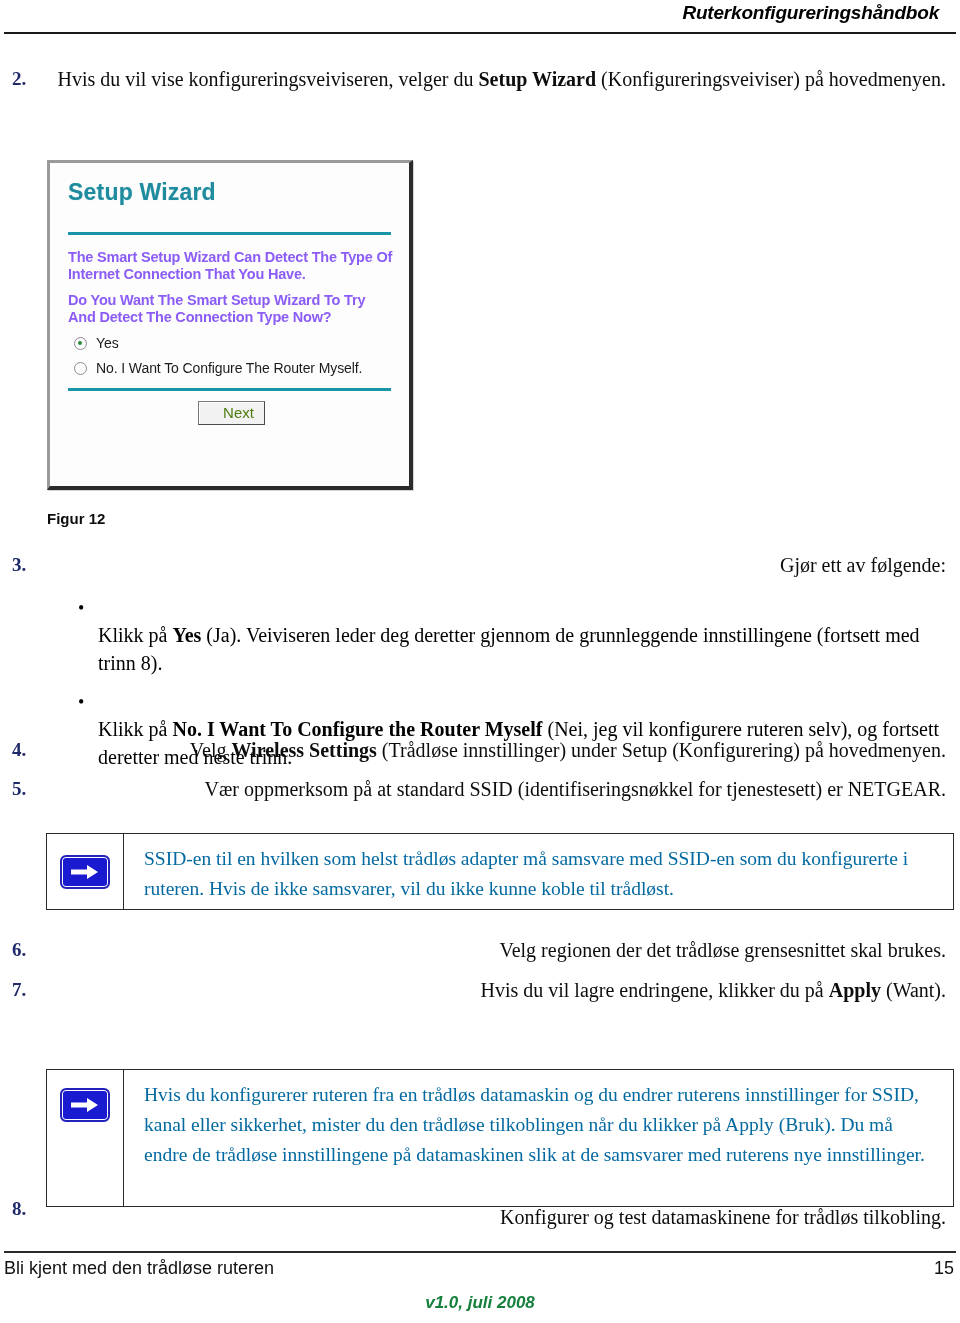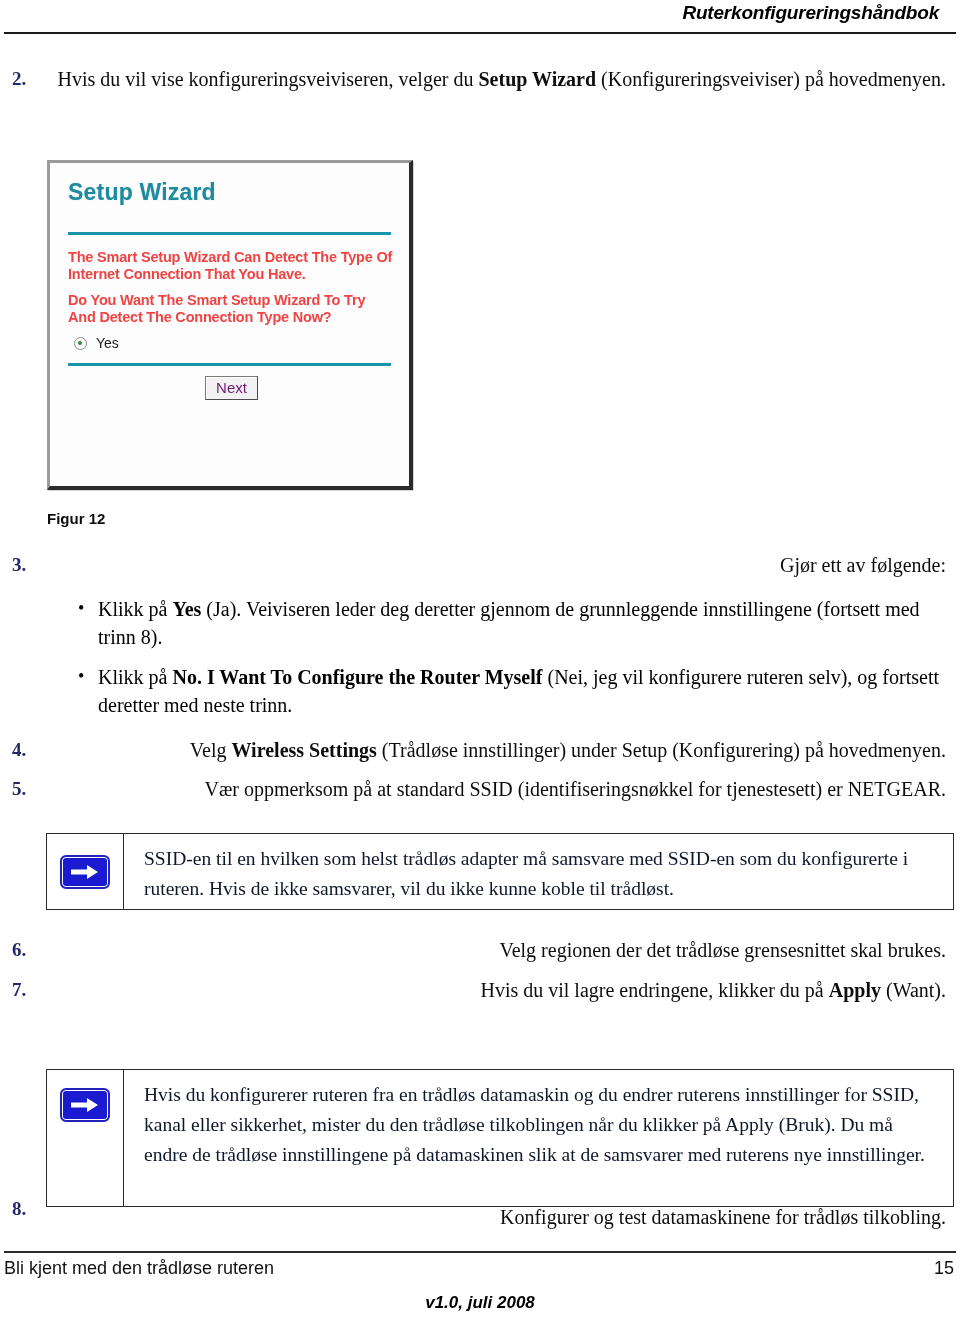--- a/index.html
+++ b/index.html
@@ -78,20 +78,21 @@
     flex: 0 0 26px;
     font-size: 18px;
     line-height: 27px;
     text-align: left;
     padding-left: 6px;
     box-sizing: border-box;
   }
   .bullet-text {
     font-size: 20px;
     line-height: 28px;
+    margin-top: 26px;
   }
 
   
   .figure-wrap {
     position: absolute;
     left: 47px;
     top: 160px;
     width: 366px;
     height: 330px;
     background: #ffffff;
@@ -122,21 +123,21 @@
   .wiz-rule {
     height: 3px;
     background: #1a94a8;
     margin: 0 4px 14px 0;
   }
   .wiz-rule.lower { margin: 12px 4px 10px 0; }
   .wiz-para {
     font-size: 14.5px;
     font-weight: bold;
     line-height: 17px;
-    color: #ef4444;
+    color: #8b5cf6;
     letter-spacing: -0.2px;
     margin-bottom: 9px;
   }
   .wiz-radio-row {
     display: flex;
     align-items: center;
     margin: 0 0 9px 6px;
   }
   .radio {
     width: 13px;
@@ -162,26 +163,26 @@
     color: #1b1b1b;
     letter-spacing: -0.1px;
   }
   .wiz-btn-wrap {
     text-align: center;
     margin-top: 10px;
   }
   .wiz-btn {
     display: inline-block;
     font-size: 15px;
-    color: #701a75;
+    color: #4d7c0f;
     background: #f2f2f2;
     border: 1px solid #7a7a7a;
     border-right-color: #4b4b4b;
     border-bottom-color: #4b4b4b;
-    padding: 2px 10px 3px 10px;
+    padding: 2px 10px 3px 24px;
     box-shadow: inset 1px 1px 0 #ffffff;
   }
 
   .figure-caption {
     position: absolute;
     left: 47px;
     top: 510px;
     font-family: "Liberation Sans", sans-serif;
     font-weight: bold;
     font-size: 15px;
@@ -216,21 +217,21 @@
     position: relative;
     display: flex;
     align-items: center;
     justify-content: center;
   }
   .note-arrow svg { display: block; }
   .note-text-cell {
     padding: 10px 18px 10px 20px;
     font-size: 19.5px;
     line-height: 30px;
-    color: #0f172a;
+    color: #0369a1;
   }
 
   
   .footer-rule {
     position: absolute;
     left: 4px;
     top: 1251px;
     width: 952px;
     height: 0;
     border-top: 2px solid #2b2b2b;
@@ -254,21 +255,21 @@
   .footer-version {
     position: absolute;
     left: 0;
     top: 1293px;
     width: 960px;
     text-align: center;
     font-family: "Liberation Sans", sans-serif;
     font-style: italic;
     font-weight: bold;
     font-size: 17px;
-    color: #000000;
+    color: #15803d;
   }
 </style>
 </head>
 <body>
 
 <div class="page-header">
   <span class="page-header-title">Ruterkonfigureringshåndbok</span>
 </div>
 <div class="header-rule"></div>
 
@@ -284,20 +285,24 @@
     <div class="wiz-title">Setup Wizard</div>
     <div class="wiz-rule"></div>
     <div class="wiz-para">The Smart Setup Wizard Can Detect The Type Of Internet Connection That You Have.</div>
     <div class="wiz-para">Do You Want The Smart Setup Wizard To Try And Detect The Connection Type Now?</div>
 
     <div class="wiz-radio-row">
       <span class="radio checked"></span>
       <span class="radio-label">Yes</span>
     </div>
 
+    <div class="wiz-radio-row">
+      <span class="radio"></span>
+      <span class="radio-label">No. I Want To Configure The Router Myself.</span>
+    </div>
 
     <div class="wiz-rule lower"></div>
 
     <div class="wiz-btn-wrap">
       <span class="wiz-btn">Next</span>
     </div>
   </div>
 </div>
 
 <div class="figure-caption">Figur 12</div>

